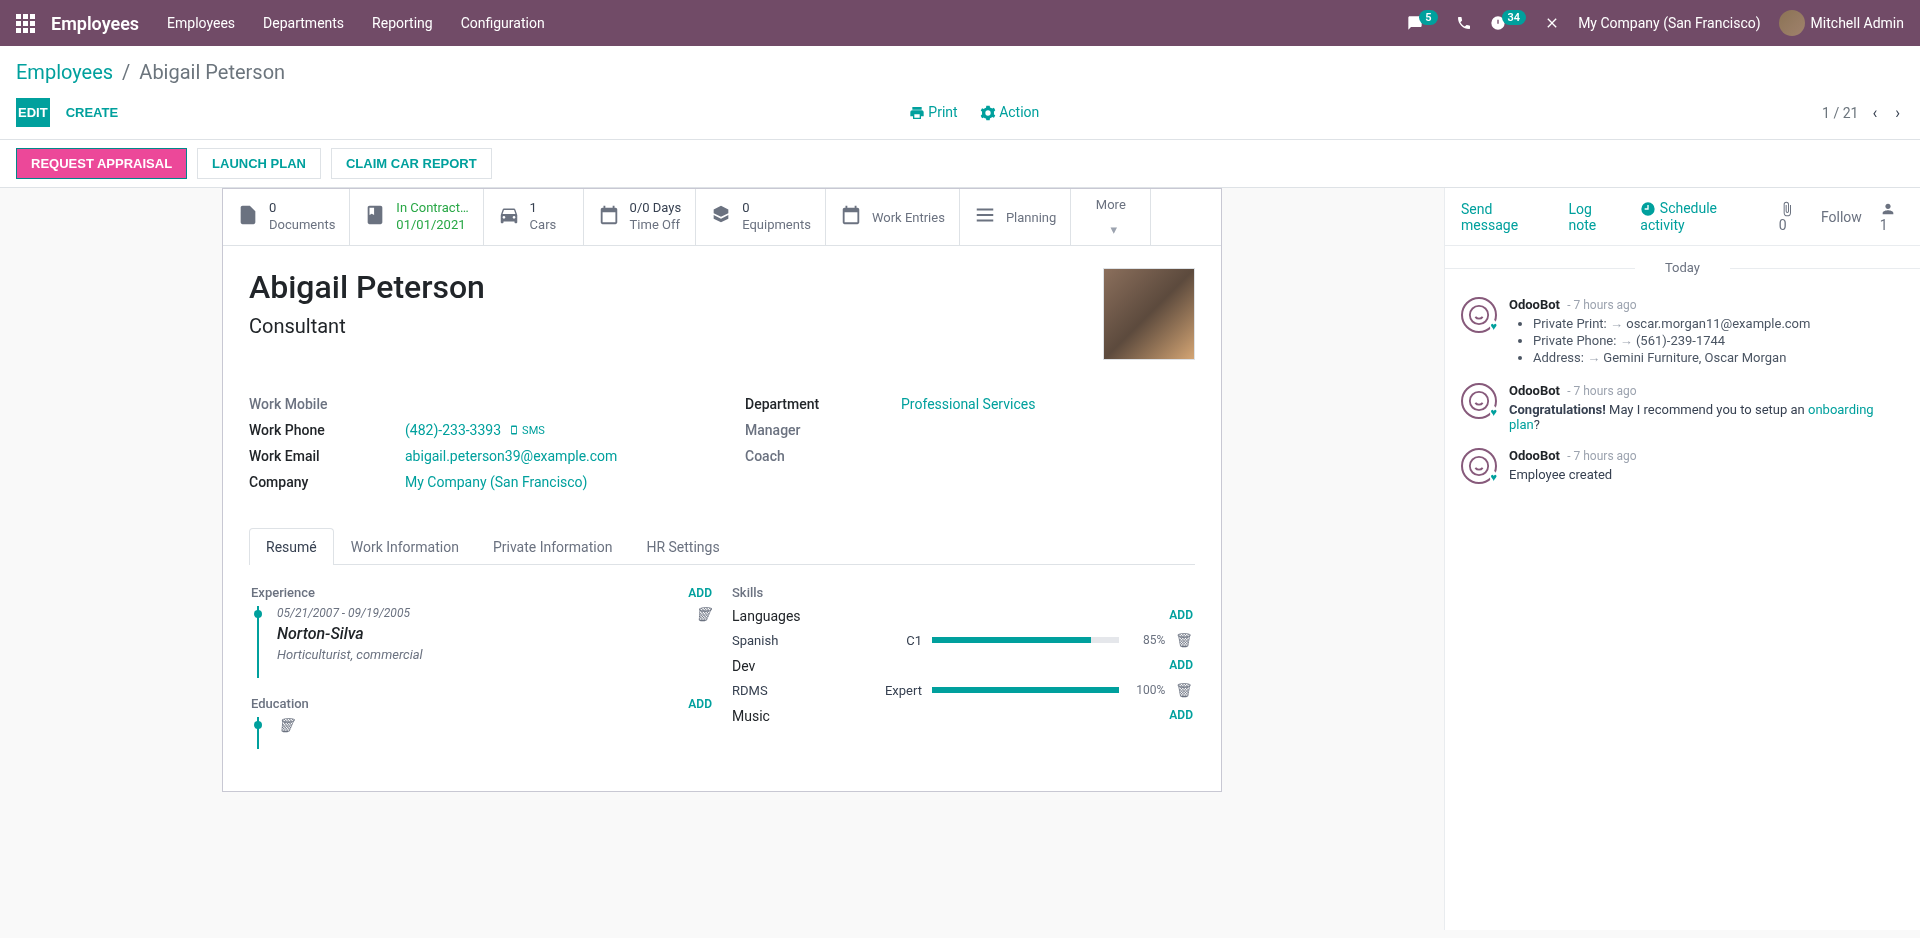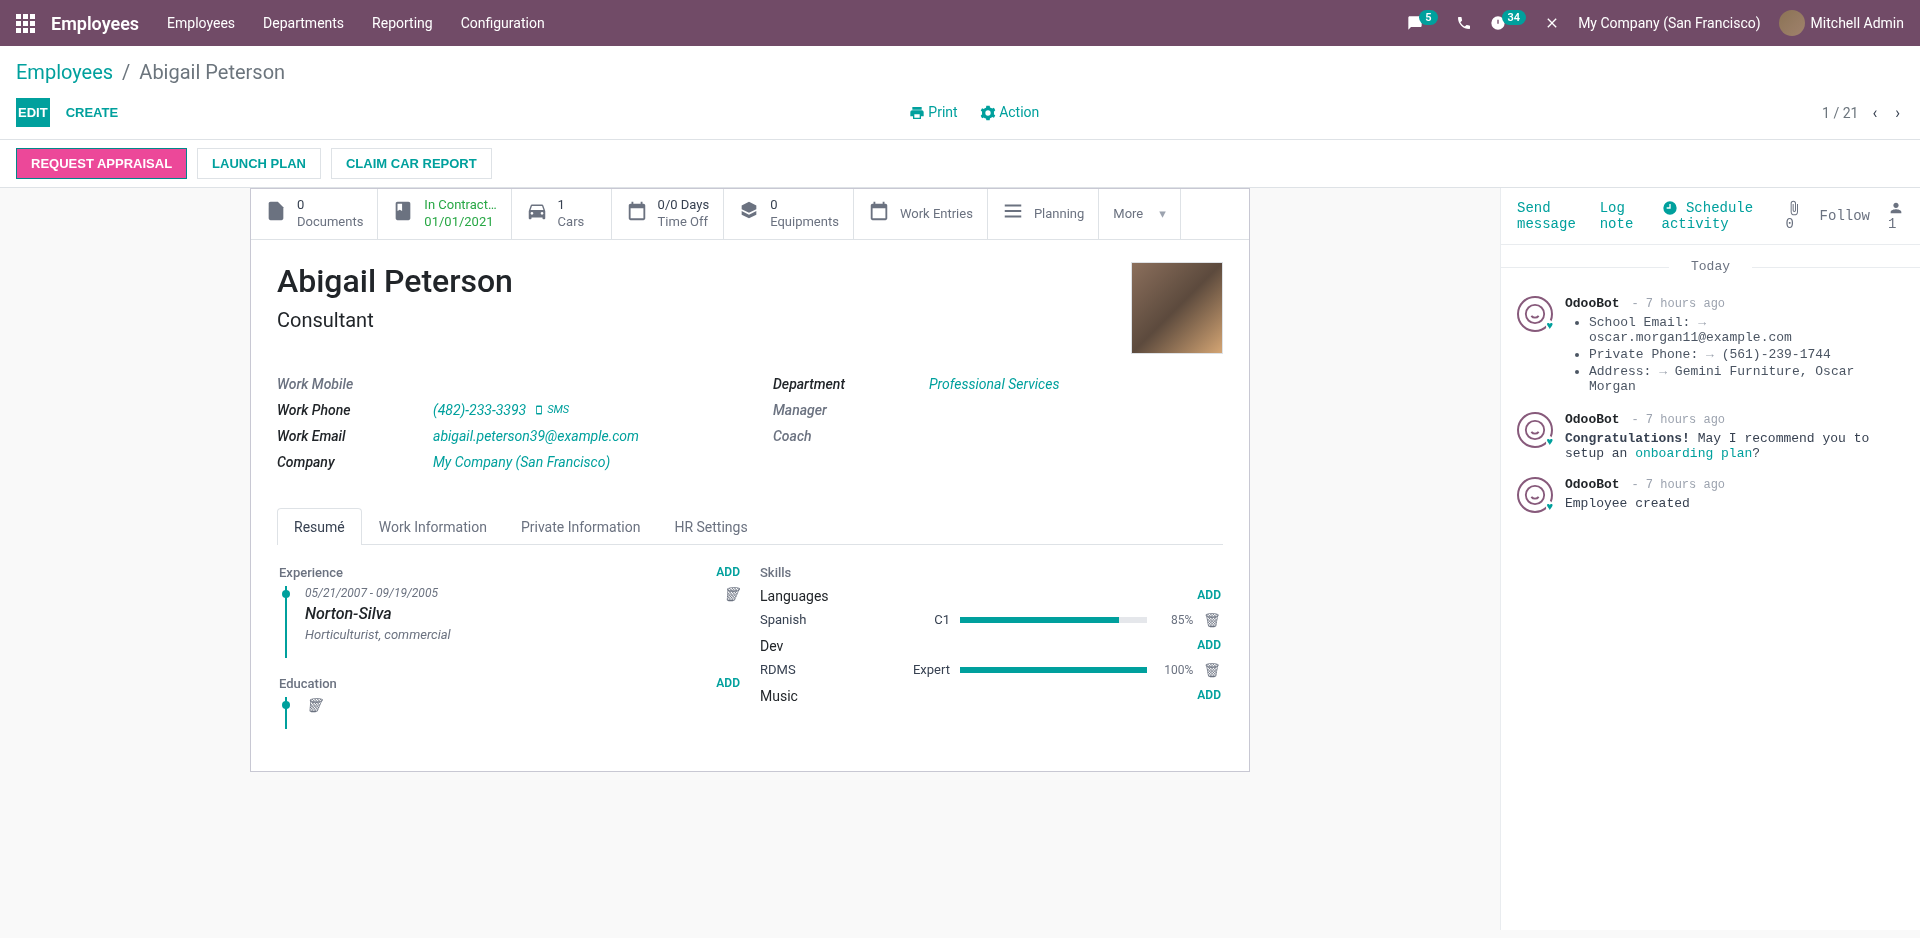--- a/index.html
+++ b/index.html
@@ -33,39 +33,39 @@
 .pager-arrow { cursor:pointer; font-size:16px; color:#374151; padding:0 4px; }
 
 
 .statusbar { background:#fff; padding:8px 16px; border-bottom:1px solid #dee2e6; display:flex; gap:10px; }
 .status-btn { border:1px solid #dee2e6; padding:7px 14px; font-weight:600; font-size:13px; cursor:pointer; background:#fff; color:#00a09d; }
 .status-btn.primary { background:#ec4899; color:#fff; border-color:#00878a; }
 
 
 .main-split { display:flex; height:calc(100vh - 46px - 104px - 46px); }
 .form-area { flex:1; overflow-y:auto; padding:0 14px 14px; background:#f9f9f9; }
-.chatter { width:420px; background:#fff; border-left:1px solid #e9ecef; overflow-y:auto;font-family:Liberation Mono, monospace; }
+.chatter { width:476px; background:#fff; border-left:1px solid #e9ecef; overflow-y:auto; }
 
 
 .sheet { background:#fff; border:1px solid #c8c8d3; max-width:1000px; margin:0 auto; }
 .button-box { display:flex; border-bottom:1px solid #dee2e6; flex-wrap:wrap; }
 .stat-btn { border-right:1px solid #dee2e6; padding:8px 14px; display:flex; align-items:center; gap:10px; cursor:pointer; min-width:100px; color:#6b7280; font-size:13px; }
 .stat-btn .stat-icon { font-size:20px; color:#6b7280; }
 .stat-btn .stat-text { display:flex; flex-direction:column; line-height:1.3; }
 .stat-btn .stat-val { color:#374151; }
 .stat-btn .stat-val.green { color:#28a745; }
-.stat-btn.more { justify-content:center; min-width:80px; }
+.stat-btn.more { justify-content:center; min-width:80px;flex-direction:column; }
 
 .form-body { padding:22px 26px; }
 .title-row { display:flex; justify-content:space-between; }
 .h1 { font-size:32px; font-weight:500; color:#212529; margin-bottom:8px; }
 .h2 { font-size:20px; font-weight:400; color:#212529; }
 .photo { width:92px; height:92px; background:linear-gradient(135deg,#8b6f5c 0%,#5c4a3d 50%,#d4a574 100%); border:1px solid #dee2e6; }
 
-.fields-grid { display:flex; gap:46px; margin-top:22px;font-style:italic; }
+.fields-grid { display:flex; gap:46px; margin-top:36px; }
 .fields-col { flex:1; }
 .field-row { display:flex; margin-bottom:10px; font-size:14px; }
 .field-label { width:156px; color:#6b7280; font-weight:500; }
 .field-label.b { color:#212529; }
 .field-val { flex:1; }
 .field-val a { color:#00a09d; text-decoration:none; }
 .sms-chip { display:inline-flex; align-items:center; color:#00a09d; font-size:11px; margin-left:8px; gap:3px; }
 
 
 .tabs { display:flex; border-bottom:1px solid #dee2e6; margin-top:28px; }
@@ -438,21 +438,21 @@
     <div class="msg">
       <div class="msg-avatar">
         <svg width="22" height="22" viewBox="0 0 24 24" fill="none" stroke="#875a7b" stroke-width="2">
             <circle cx="12" cy="12" r="10"></circle>
             <path d="M8 14s1.5 2 4 2 4-2 4-2M9 9h.01M15 9h.01"></path>
           </svg>
       </div>
       <div class="msg-body">
         <div class="msg-head"><b>OdooBot</b> <span class="time">- 7 hours ago</span></div>
         <ul>
-          <li><span>School Email:</span> <span class="arrow-char">→</span> <span>oscar.morgan11@example.com</span></li>
+          <li><span>Private Print:</span> <span class="arrow-char">→</span> <span>oscar.morgan11@example.com</span></li>
           <li><span>Private Phone:</span> <span class="arrow-char">→</span> <span>(561)-239-1744</span></li>
           <li><span>Address:</span> <span class="arrow-char">→</span> <span>Gemini Furniture, Oscar Morgan</span></li>
         </ul>
       </div>
     </div>
 
     <div class="msg">
       <div class="msg-avatar">
         <svg width="22" height="22" viewBox="0 0 24 24" fill="none" stroke="#875a7b" stroke-width="2">
             <circle cx="12" cy="12" r="10"></circle>

